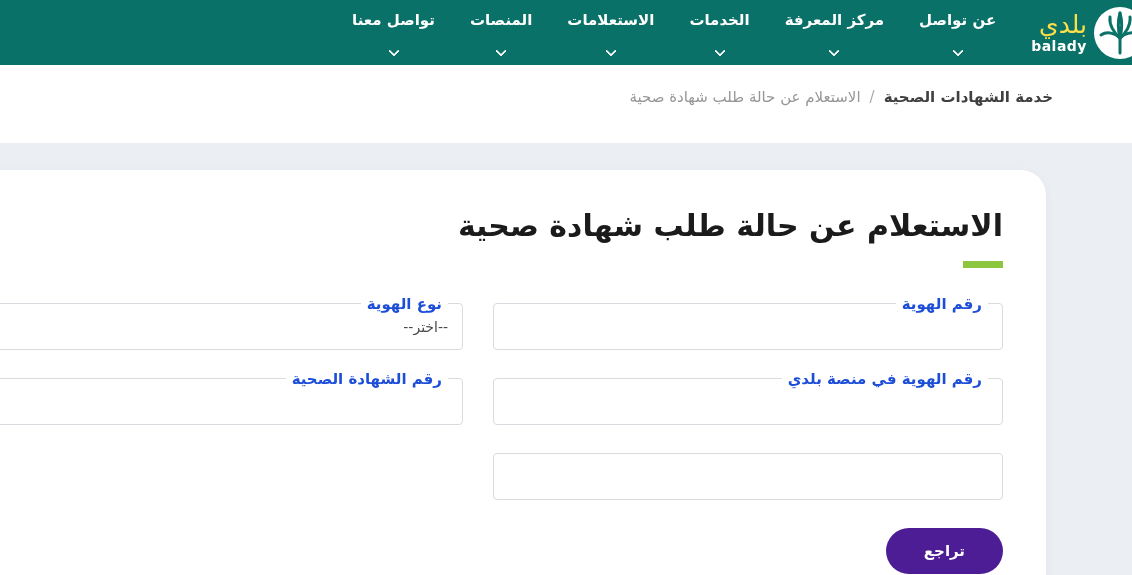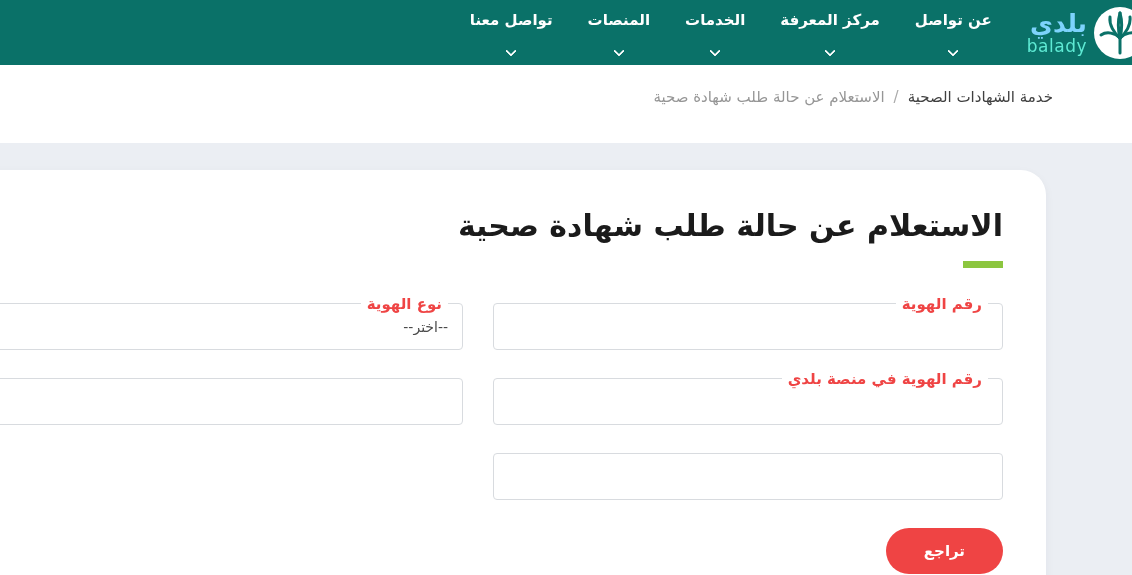--- a/index.html
+++ b/index.html
@@ -12,35 +12,35 @@
 
   
   .navbar{
     position:absolute; top:0; right:0; left:0; height:65px;
     background:#0A7168; display:flex; align-items:center; gap:35px;
     padding-right:0;
   }
   .logo{ display:flex; align-items:center; gap:7px; margin-right:-14px; }
   .logo-emblem{ width:52px; height:52px; flex:0 0 auto; }
   .logo-text{ display:flex; flex-direction:column; align-items:flex-start; line-height:1; }
-  .logo-ar{ color:#7dd3fc; font-size:25px; font-weight:bold; }
-  .logo-en{ color:#5eead4; font-size:17px; letter-spacing:.5px; margin-top:2px; }
+  .logo-ar{ color:#fde047; font-size:25px; font-weight:normal; }
+  .logo-en{ color:#ffffff; font-size:14px; letter-spacing:.5px; margin-top:2px;font-weight:bold; }
   .nav-item{ display:flex; flex-direction:column; align-items:center; gap:20px; cursor:pointer; }
   .nav-label{ color:#fff; font-size:15px; font-weight:bold; white-space:nowrap; }
   .chev{
     width:8px; height:8px; border-left:2.5px solid #fff; border-bottom:2.5px solid #fff;
     transform:rotate(-45deg); border-radius:1px; margin-top:-2px;
   }
 
   
   .crumb-band{
     position:absolute; top:65px; right:0; left:0; height:78px; background:#fff;
     display:flex; align-items:center; padding:0 79px 14px 0; font-size:15px;
   }
-  .crumb-parent{ color:#404040; font-weight:normal; }
+  .crumb-parent{ color:#404040; font-weight:bold; }
   .crumb-sep{ color:#ABABAB; margin:0 9px; }
   .crumb-current{ color:#969696; }
 
   
   .page-bg{ position:absolute; top:143px; right:0; left:0; bottom:0; background:#EBEEF3; }
 
   
   .card{
     position:absolute; top:170px; right:86px; left:-80px; height:620px;
     background:#fff; border-radius:25px; box-shadow:0 3px 10px rgba(30,40,60,.05);
@@ -54,37 +54,37 @@
     margin-top:35px;
     display:grid; grid-template-columns:510px 510px;
     column-gap:30px; row-gap:28px; justify-content:start;
   }
   .field{
     position:relative; height:47px; background:#fff;
     border:1px solid #D8DBDF; border-radius:4px;
   }
   .field-label{
     position:absolute; top:-10px; right:14px; background:#fff; padding:0 6px;
-    font-size:15px; font-weight:bold; color:#ef4444; line-height:20px; white-space:nowrap;
+    font-size:15px; font-weight:bold; color:#1d4ed8; line-height:20px; white-space:nowrap;
   }
   .field input{
     width:100%; height:100%; border:none; outline:none; background:transparent;
     padding:0 14px; font-size:15px; color:#333; font-family:"DejaVu Sans", sans-serif;
   }
   .field select{
     width:100%; height:100%; border:none; outline:none; background:transparent;
     -webkit-appearance:none; -moz-appearance:none; appearance:none;
     padding:0 14px; font-size:14px; color:#4A4A4A; direction:rtl;
     font-family:"DejaVu Sans", sans-serif;
   }
 
   
   .btn-row{ margin-top:28px; display:flex; gap:17px; justify-content:flex-start; }
   .btn{
-    height:46px; border:none; border-radius:23px; background:#ef4444; color:#fff;
+    height:46px; border:none; border-radius:23px; background:#4c1d95; color:#fff;
     font-size:15px; font-weight:bold; padding:0 38px; cursor:pointer;
     font-family:"DejaVu Sans", sans-serif;
     text-align:right;
   }
 </style>
 </head>
 <body>
 
 <div class="canvas">
 
@@ -111,20 +111,24 @@
     <div class="nav-item">
       <span class="nav-label">عن تواصل</span>
       <span class="chev"></span>
     </div>
     <div class="nav-item">
       <span class="nav-label">مركز المعرفة</span>
       <span class="chev"></span>
     </div>
     <div class="nav-item">
       <span class="nav-label">الخدمات</span>
+      <span class="chev"></span>
+    </div>
+    <div class="nav-item">
+      <span class="nav-label">الاستعلامات</span>
       <span class="chev"></span>
     </div>
     <div class="nav-item">
       <span class="nav-label">المنصات</span>
       <span class="chev"></span>
     </div>
     <div class="nav-item">
       <span class="nav-label">تواصل معنا</span>
       <span class="chev"></span>
     </div>
@@ -155,20 +159,21 @@
           <option>--اختر--</option>
         </select>
       </div>
 
       <div class="field">
         <span class="field-label">رقم الهوية في منصة بلدي</span>
         <input type="text" value="" style="">
       </div>
 
       <div class="field">
+        <span class="field-label">رقم الشهادة الصحية</span>
         <input type="text" value="" style="">
       </div>
 
       <div class="field">
         <input type="text" value="" style="">
       </div>
 
       <div></div>
     </div>
 

